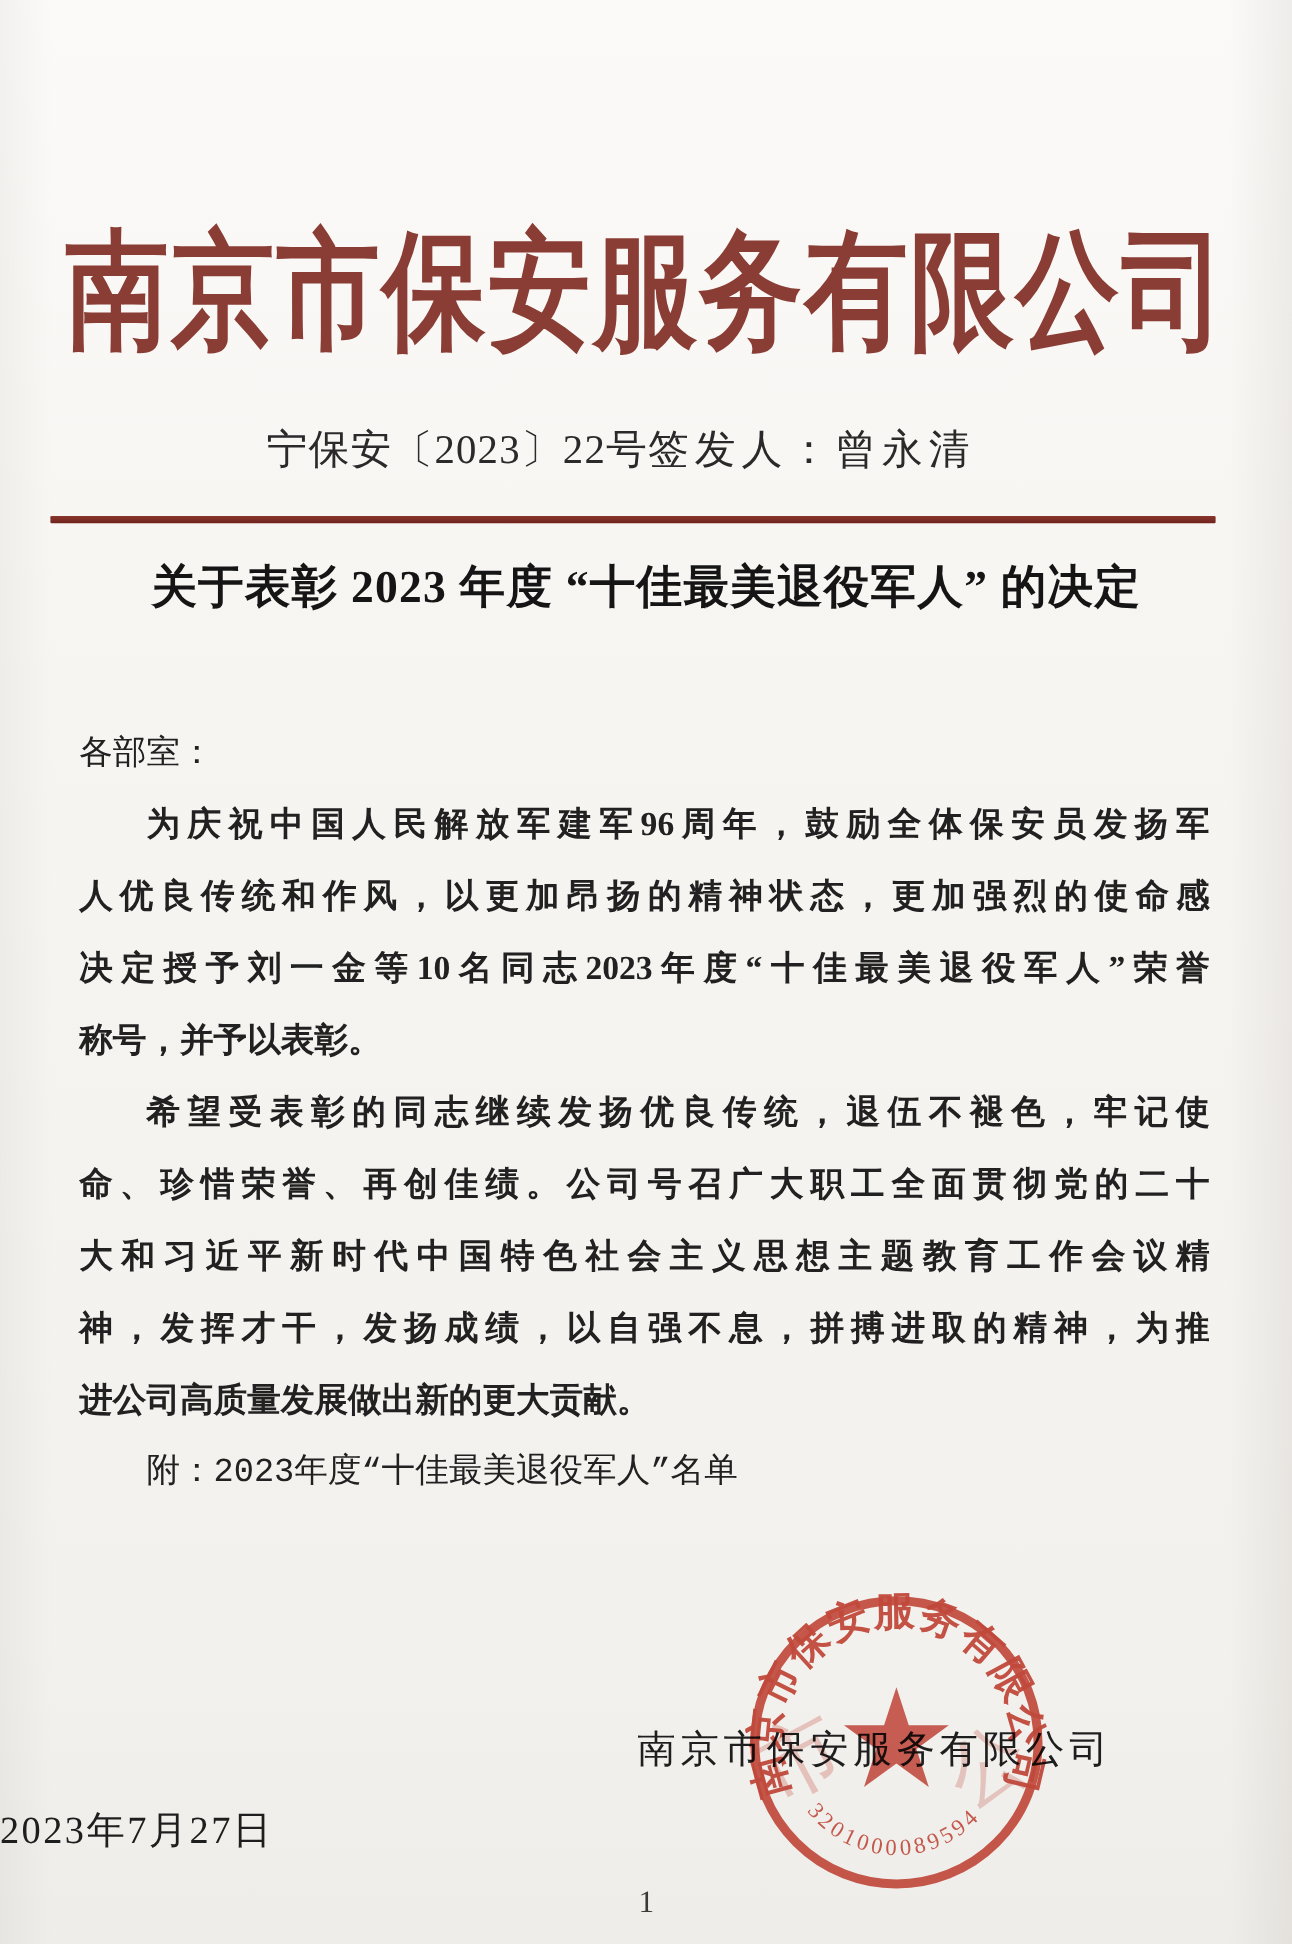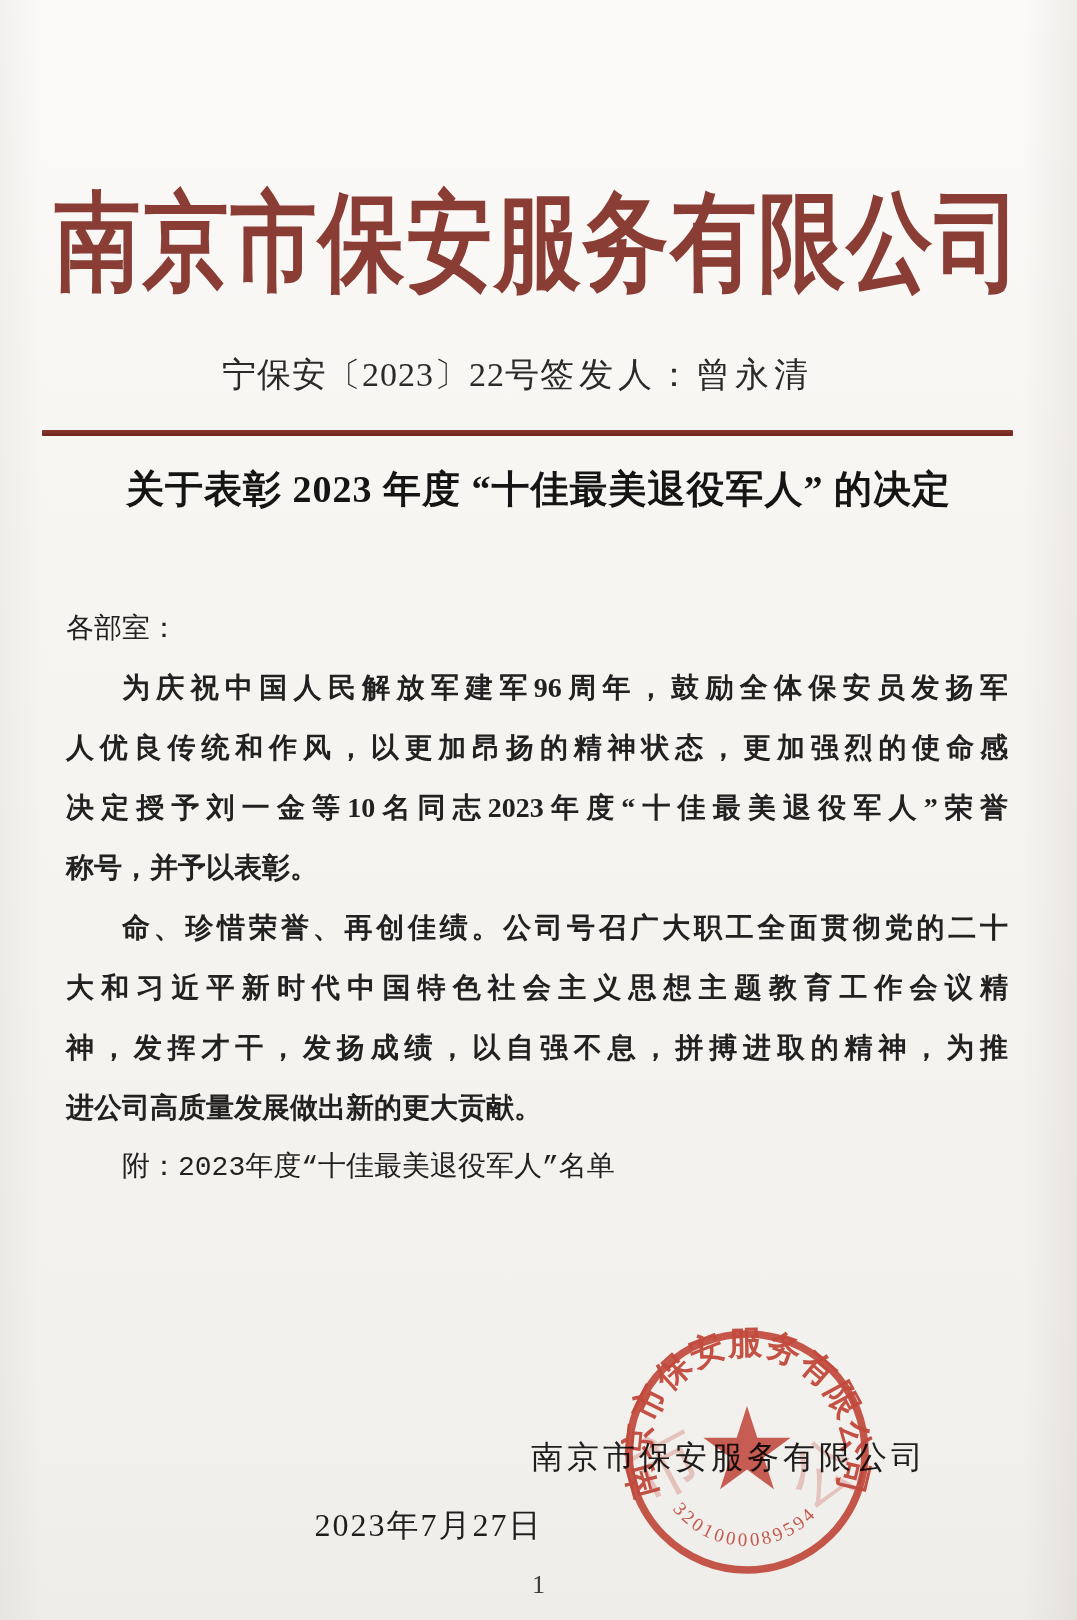--- a/index.html
+++ b/index.html
@@ -52,21 +52,21 @@
     font-weight:bold;
   }
   .para .line:first-child{text-indent:2em;}
   .para .line:last-child{text-align-last:left;}
   .attachment{line-height:60px;text-indent:2em;font-family:Liberation Mono, monospace;}
   .sig-block{
     position:absolute;top:1436px;left:0;width:100%;
     font-size:32px;color:#1e1e1e;
   }
   .sig-company{text-align:right;padding-right:150px;letter-spacing:4px;white-space:nowrap;}
-  .sig-date{margin-top:24px;text-align:center;padding-right:220px;letter-spacing:2px;white-space:nowrap;}
+  .sig-date{margin-top:24px;text-align:left;padding-right:220px;letter-spacing:2px;white-space:nowrap;}
   .seal{
     position:absolute;left:621px;top:1326px;width:252px;height:252px;
     mix-blend-mode:multiply;opacity:0.9;pointer-events:none;
   }
   .seal text{font-family:"Liberation Serif","DejaVu Serif",serif;}
   .page-number{
     position:absolute;top:1570px;left:0;width:100%;
     text-align:center;font-size:26px;color:#3a3a3a;
   }
 </style>
@@ -88,20 +88,21 @@
 
   <div class="body-text">
     <div class="salutation">各部室：</div>
     <div class="para">
         <div class="line">为庆祝中国人民解放军建军96周年，鼓励全体保安员发扬军</div>
         <div class="line">人优良传统和作风，以更加昂扬的精神状态，更加强烈的使命感</div>
         <div class="line">决定授予刘一金等10名同志2023年度“十佳最美退役军人”荣誉</div>
         <div class="line">称号，并予以表彰。</div>
       </div>
     <div class="para">
+        <div class="line">希望受表彰的同志继续发扬优良传统，退伍不褪色，牢记使</div>
         <div class="line">命、珍惜荣誉、再创佳绩。公司号召广大职工全面贯彻党的二十</div>
         <div class="line">大和习近平新时代中国特色社会主义思想主题教育工作会议精</div>
         <div class="line">神，发挥才干，发扬成绩，以自强不息，拼搏进取的精神，为推</div>
         <div class="line">进公司高质量发展做出新的更大贡献。</div>
       </div>
     <div class="attachment">附：2023年度“十佳最美退役军人”名单</div>
   </div>
 
   <div class="sig-block">
     <div class="sig-company">南京市保安服务有限公司</div>

